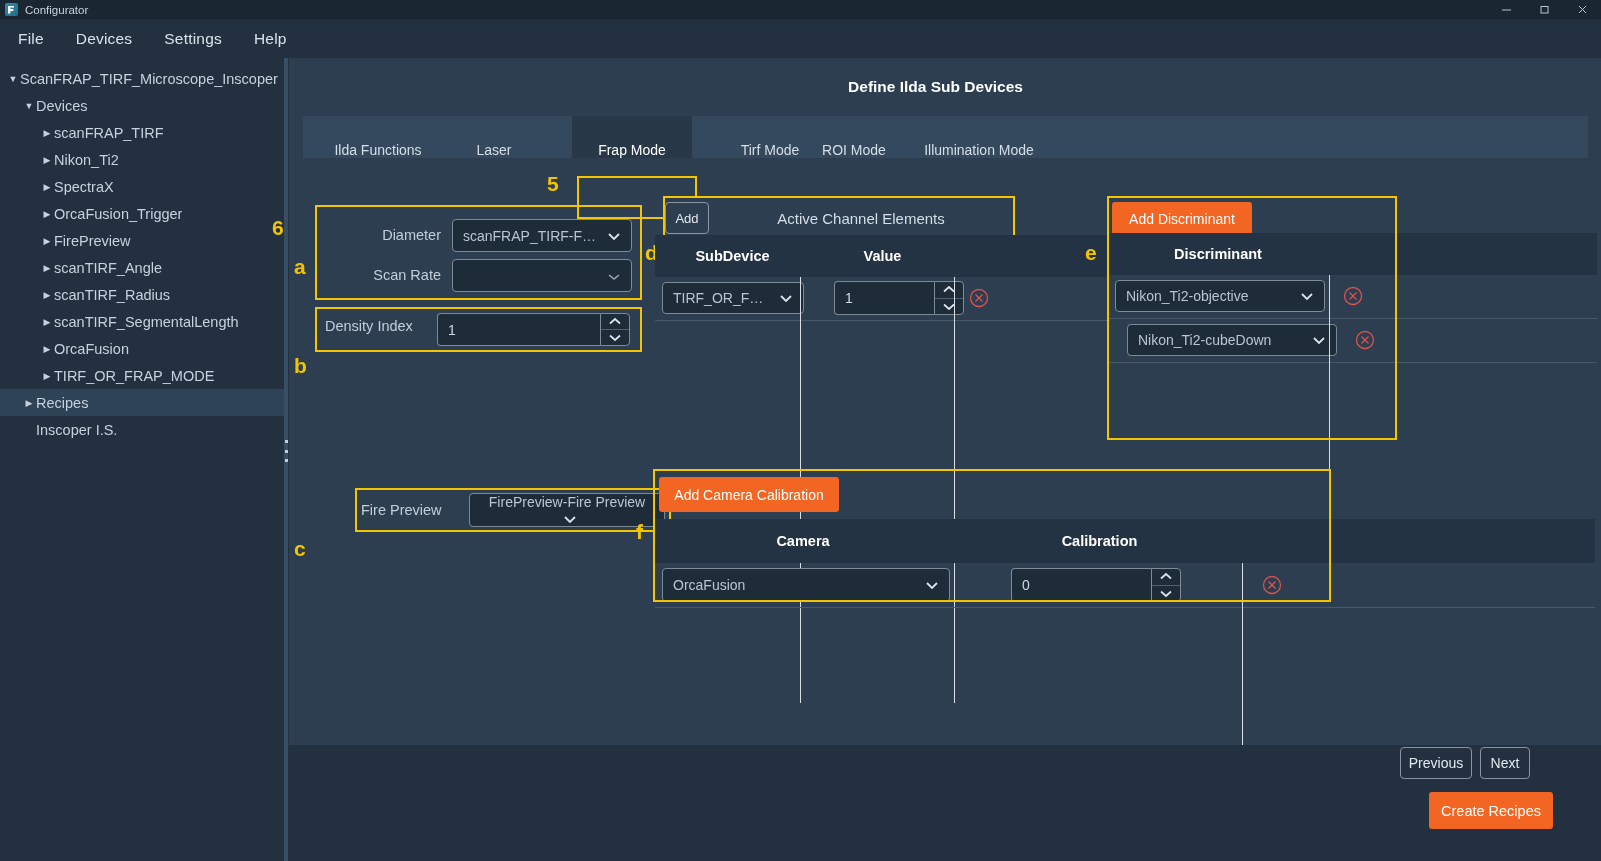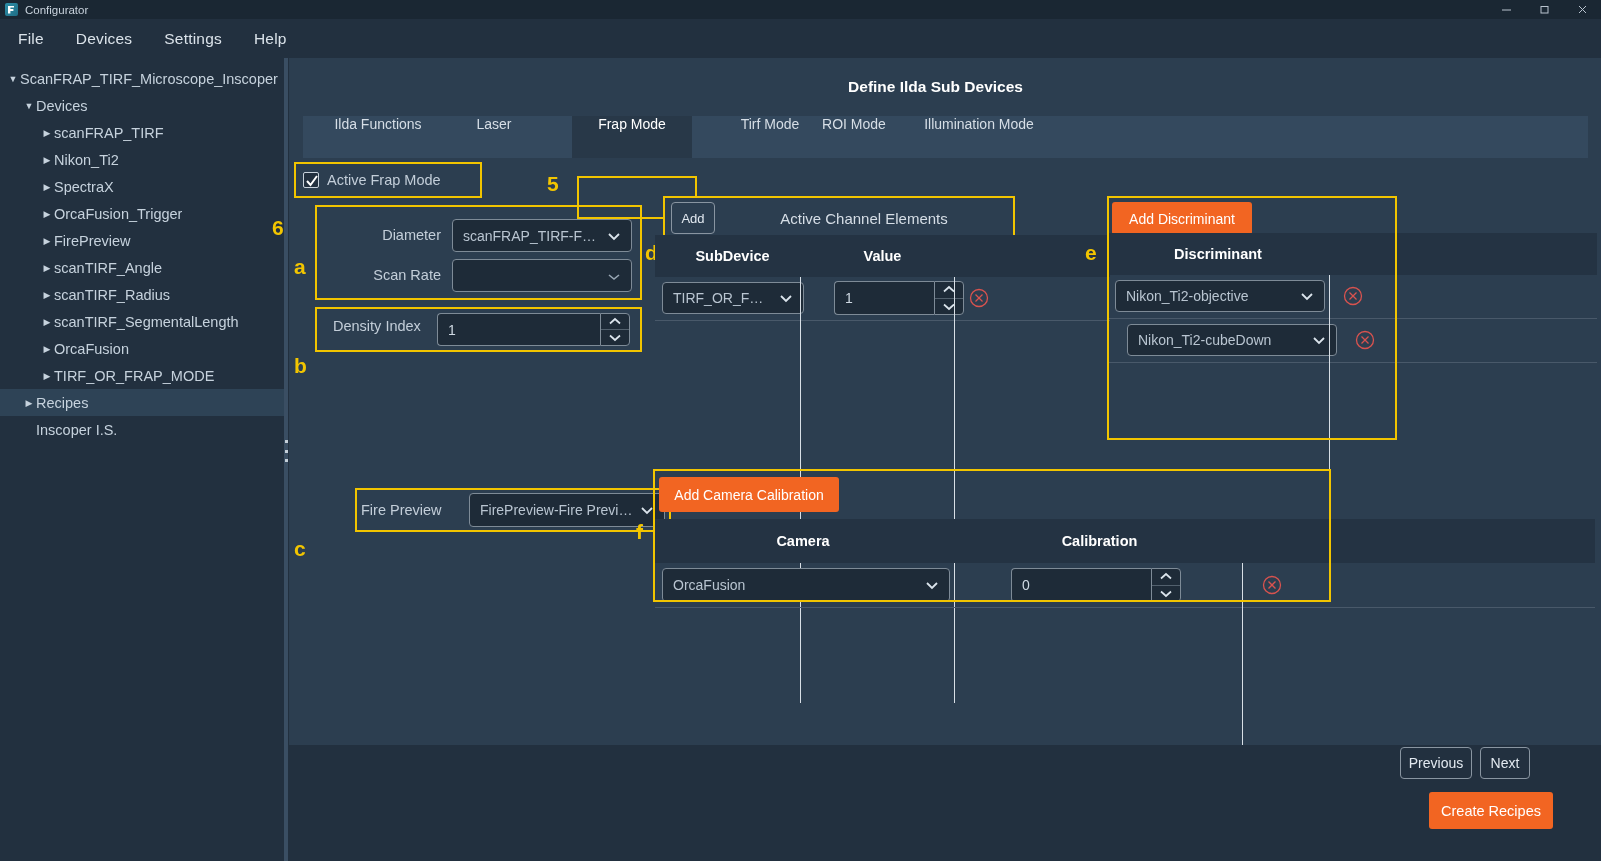--- a/index.html
+++ b/index.html
@@ -90,21 +90,21 @@
   .main-title {
     position: absolute; left: 0; top: 20px; width: 1275px; text-align: center;
     color: #ffffff; font-size: 15.5px; font-weight: bold; padding-left: 18px;
   }
 
   .tabstrip {
     position: absolute; left: 14px; top: 58px; width: 1285px; height: 42px;
     background: #34495e;
   }
   .tab {
-    position: absolute; top: 0; height: 42px; display: flex; align-items: flex-start;
+    position: absolute; top: 0; height: 42px; display: flex; align-items: flex-end;
     justify-content: center; color: #d6dee6; font-size: 14px; white-space: nowrap;
   }
   .tab.active { background: #283848; color: #ffffff; }
   .lbl { color: #c3ced9; font-size: 14.5px; }
 
   .combo {
     background: #1e2b38; border: 1px solid #7e8b97; border-radius: 4px;
     color: #b9c5d1; font-size: 14px; display: flex; align-items: center;
     padding: 0 10px; position: relative;
   }
@@ -291,30 +291,20 @@
         <div class="tab" style="left: 601px; width: 150px;">
           <span>Illumination Mode</span>
         </div>
       </div>
 
     <div class="marker" style="left:258px; top:114px;">5</div>
 
     <div class="hl" style="position:absolute; left:288px; top:118px; width:120px; height:43px; pointer-events:none;"></div>
 
     <div class="marker" style="left:-17px; top:158px;">6</div>
-    <div class="hl" style="position:absolute; left:5px; top:104px; width:188px; height:36px;">
-      <div class="checkbox-row" style="height:100%; padding-left:7px;">
-        <span class="cbox">
-          <svg width="14" height="14" viewBox="0 0 14 14">
-              <polyline points="2,7 5.5,11 12,2" fill="none" stroke="#ffffff" stroke-width="2"></polyline>
-            </svg>
-        </span>
-        <span class="lbl">Active Frap Mode</span>
-      </div>
-    </div>
 
     <div class="marker" style="left:5px; top:197px;">a</div>
     <div class="hl" style="position:absolute; left:26px; top:147px; width:327px; height:95px;">
       <div style="position:absolute; left:14px; top:14px; width:110px; height:28px; display:flex; align-items:center; justify-content:flex-end;">
         <span class="lbl">Diameter</span>
       </div>
       <div class="combo" style="position:absolute; left:135px; top:12px; width:180px; height:33px;">
         <span class="txt">scanFRAP_TIRF-FRAP_Di...</span>
         <span class="chev">
           <svg width="14" height="14" viewBox="0 0 14 14">
@@ -330,21 +320,21 @@
         <span class="chev">
           <svg width="14" height="14" viewBox="0 0 14 14">
               <polyline points="2,6 7,10 12,6" fill="none" stroke="#98a6b3" stroke-width="1.6"></polyline>
             </svg>
         </span>
       </div>
     </div>
 
     <div class="marker" style="left:5px; top:296px;">b</div>
     <div class="hl" style="position:absolute; left:26px; top:249px; width:327px; height:45px;">
-      <div style="position:absolute; left:16px; top:0; width:112px; height:33px; display:flex; align-items:center;">
+      <div style="position:absolute; left:8px; top:0; width:112px; height:33px; display:flex; align-items:center;">
         <span class="lbl">Density Index</span>
       </div>
       <div style="position:absolute; left:120px; top:4px; width:193px; height:33px; display:flex;">
         <div class="spin-input" style="flex:1;">1</div>
         <div class="spin-btns">
           <div>
               <svg width="14" height="9" viewBox="0 0 14 9">
                 <polyline points="2,6.5 7,2 12,6.5" fill="none" stroke="#dbe4ec" stroke-width="1.7"></polyline>
               </svg>
             </div>
@@ -355,33 +345,33 @@
             </div>
         </div>
       </div>
     </div>
 
     <div class="marker" style="left:5px; top:479px;">c</div>
     <div class="hl" style="position:absolute; left:26px; top:430px; width:316px; height:44px;margin-left:40px;">
       <div style="position:absolute; left:4px; top:0; width:108px; height:40px; display:flex; align-items:center;">
         <span class="lbl">Fire Preview</span>
       </div>
-      <div class="combo" style="position:absolute; left:112px; top:3px; width:196px; height:34px;">
+      <div class="combo" style="position:absolute; left:112px; top:3px; width:196px; height:34px;flex-direction:column;">
         <span class="txt">FirePreview-Fire Preview</span>
         <span class="chev">
           <svg width="14" height="14" viewBox="0 0 14 14">
               <polyline points="2,5 7,10 12,5" fill="none" stroke="#dbe4ec" stroke-width="1.8"></polyline>
             </svg>
         </span>
       </div>
     </div>
 
     <div class="marker" style="left:356px; top:183px;">d</div>
     <div class="hl" style="position:absolute; left:374px; top:138px; width:352px; height:44px;">
-      <div class="panel-header" style="height:100%; padding-left:6px;">
+      <div class="panel-header" style="height:100%; padding-left:0;">
         <button class="btn-plain" style="width:44px; height:32px;">Add</button>
         <span class="panel-title">Active Channel Elements</span>
       </div>
     </div>
 
     <div style="position:absolute; left:366px; top:177px; width:455px; height:511px;">
       <div class="tbl-headrow" style="position:absolute; left:0; top:0; width:455px; height:42px;">
         <div class="tbl-headcell" style="width:155px;">SubDevice</div>
         <div class="tbl-headcell" style="width:145px;">Value</div>
       </div>

